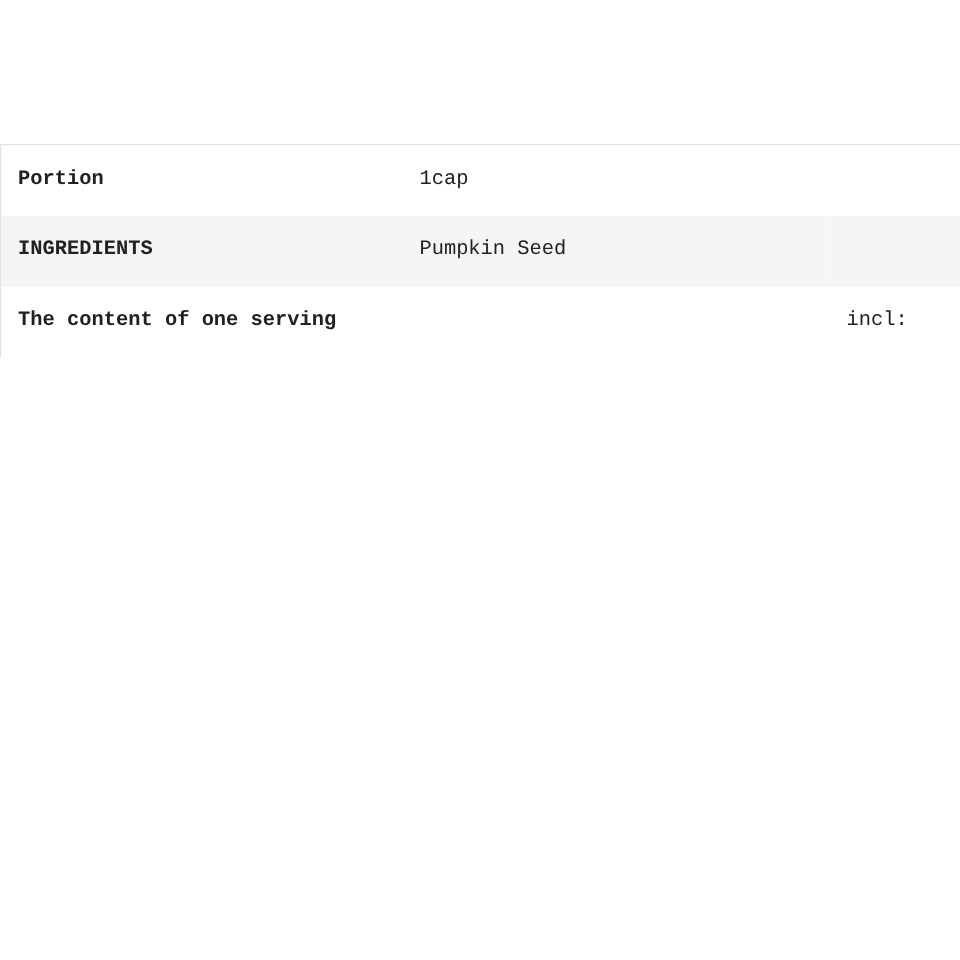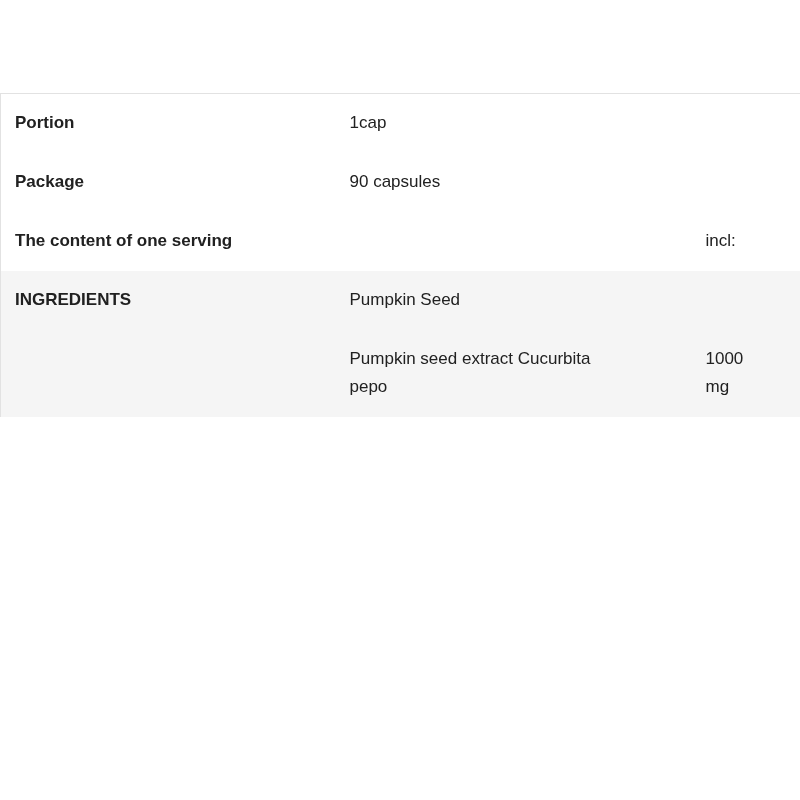--- a/index.html
+++ b/index.html
@@ -17,25 +17,26 @@
     width: 800px;
     height: 800px;
     background: var(--bg);
     overflow: hidden;
   }
 
   .facts-table {
     display: table;
     table-layout: fixed;
     width: 800px;
-    margin-top: 93px;
+    margin-top: 120px;
     border-top: 1px solid var(--border);
     border-left: 1px solid var(--border);
     border-right: 1px solid var(--border);
     border-collapse: collapse;
+    font-family: Liberation Mono, monospace;
   }
 
   .facts-row { display: table-row; background: #ffffff; }
   .facts-row.striped { background: var(--stripe); }
 
   .cell {
     display: table-cell;
     vertical-align: middle;
     font-size: 17px;
     line-height: 1.7;
@@ -64,39 +65,29 @@
 
   <div class="facts-table">
 
     <div class="facts-row">
       <div class="cell label">Portion</div>
       <div class="cell value">1cap</div>
       <div class="cell extra"></div>
     </div>
 
 
-    <div class="facts-row">
-      <div class="cell label">Package</div>
-      <div class="cell value">90 capsules</div>
+
+    <div class="facts-row striped">
+      <div class="cell label">INGREDIENTS</div>
+      <div class="cell value">Pumpkin Seed</div>
       <div class="cell extra"></div>
     </div>
 
     <div class="facts-row">
       <div class="cell label">The content of one serving</div>
       <div class="cell value"></div>
       <div class="cell extra">incl:</div>
     </div>
 
-    <div class="facts-row striped">
-      <div class="cell label">INGREDIENTS</div>
-      <div class="cell value">Pumpkin Seed</div>
-      <div class="cell extra"></div>
-    </div>
-
-    <div class="facts-row striped">
-      <div class="cell label"></div>
-      <div class="cell value">Pumpkin seed extract Cucurbita pepo</div>
-      <div class="cell extra">1000 mg</div>
-    </div>
 
   </div>
 
 </div>
 
 </body></html>

